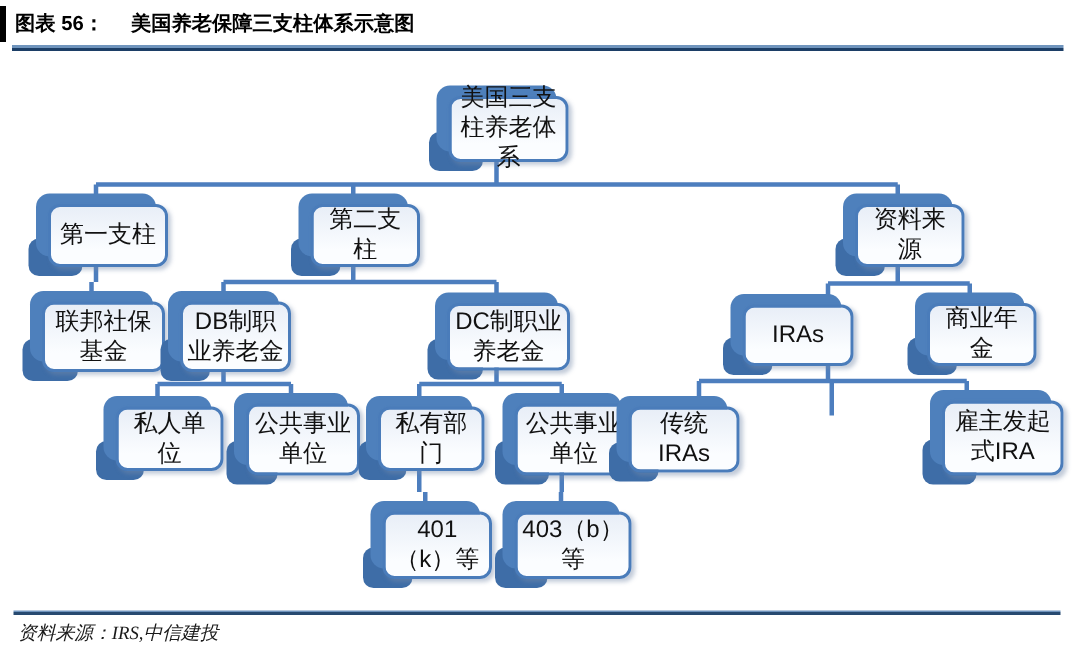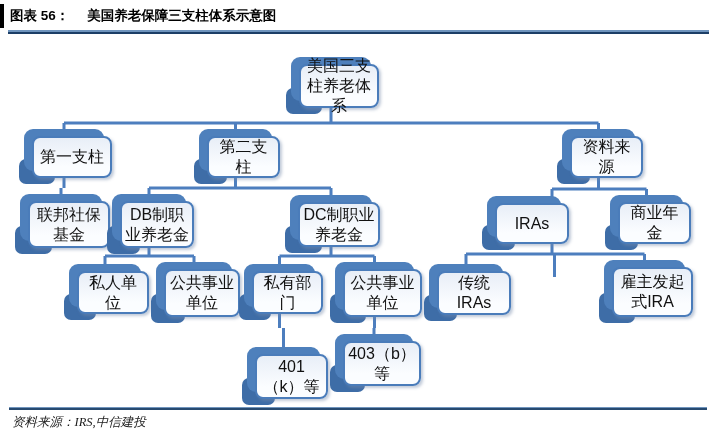--- a/index.html
+++ b/index.html
@@ -115,31 +115,31 @@
       <div class="node" style="left: 252px; top: 271px; width: 71px; height: 43px;">
         <i class="tab"></i>
         <i class="back"></i>
         <span class="front">私有部门</span>
       </div>
       <div class="node" style="left: 343px; top: 269px; width: 79px; height: 48px;">
         <i class="tab"></i>
         <i class="back"></i>
         <span class="front">公共事业单位</span>
       </div>
-      <div class="node" style="left: 437px; top: 271px; width: 74px; height: 44px;">
+      <div class="node" style="left: 419px; top: 271px; width: 74px; height: 44px;">
         <i class="tab"></i>
         <i class="back"></i>
         <span class="front">传统IRAs</span>
       </div>
-      <div class="node" style="left: 612px; top: 267px; width: 81px; height: 50px;">
+      <div class="node" style="left: 628px; top: 267px; width: 81px; height: 50px;">
         <i class="tab"></i>
         <i class="back"></i>
         <span class="front">雇主发起式IRA</span>
       </div>
-      <div class="node" style="left: 255px; top: 354px; width: 73px; height: 45px;">
+      <div class="node" style="left: 255px; top: 341px; width: 73px; height: 45px;">
         <i class="tab"></i>
         <i class="back"></i>
         <span class="front">401（k）等</span>
       </div>
       <div class="node" style="left: 343px; top: 341px; width: 78px; height: 45px;">
         <i class="tab"></i>
         <i class="back"></i>
         <span class="front">403（b）等</span>
       </div>
     </div>

